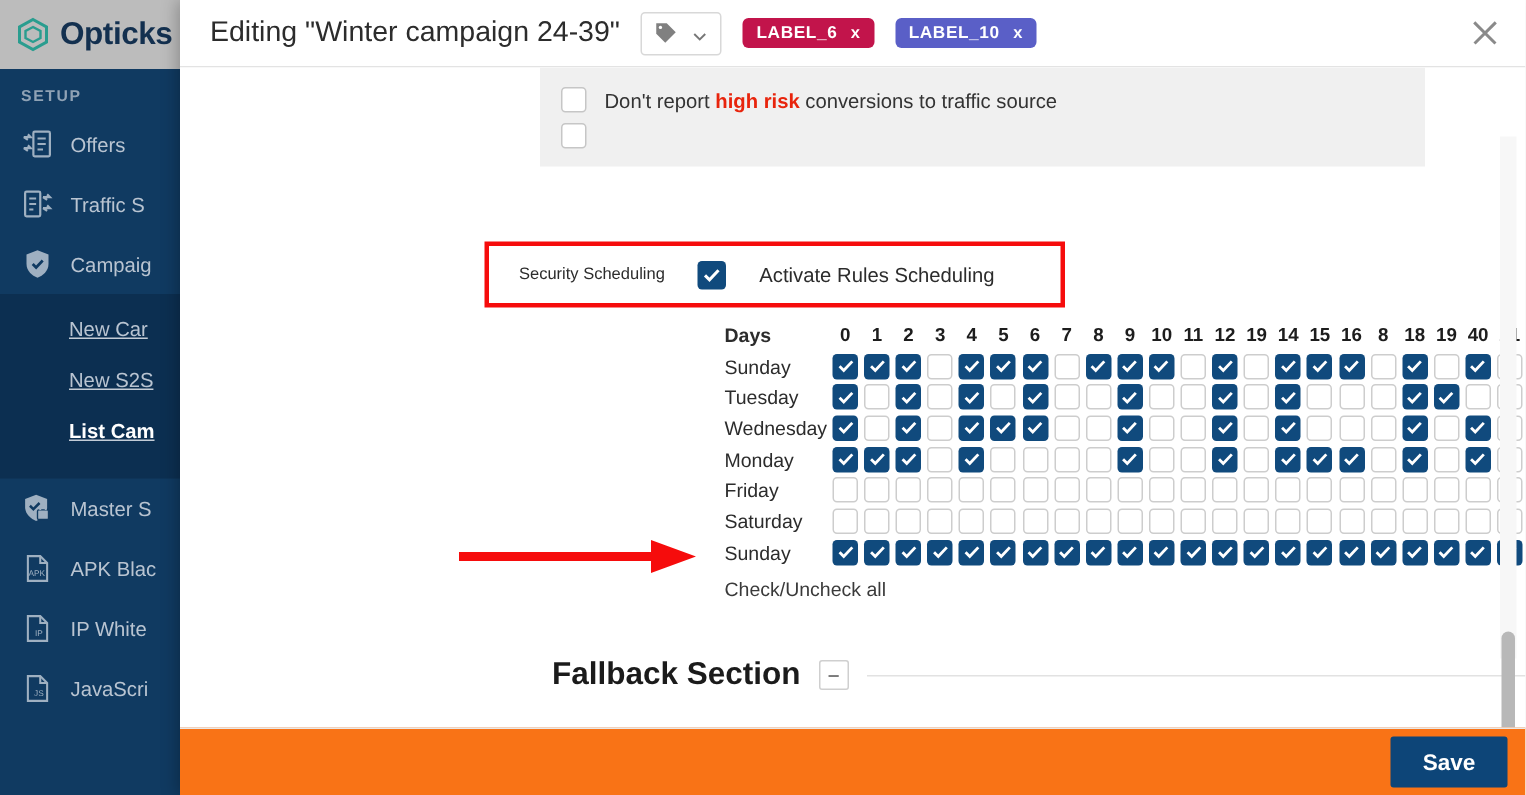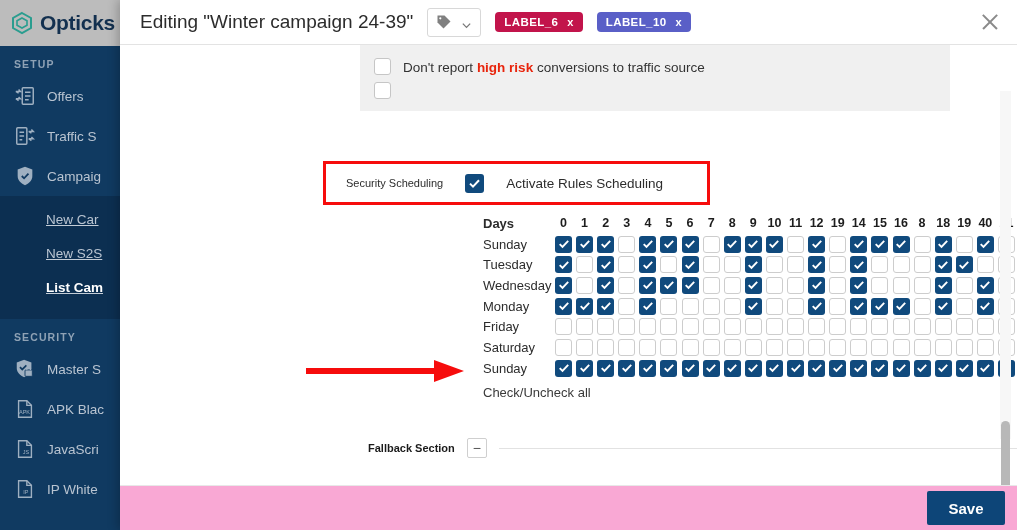--- a/index.html
+++ b/index.html
@@ -142,32 +142,32 @@
   }
 
   
   #arrow { position: absolute; left: 186px; top: 313px; }
 
   
   #fallback-head {
     position: absolute; left: 248px; top: 393px;
     display: flex; align-items: center; gap: 12px; width: 716px;
   }
-  #fallback-title { font-size: 11px; font-weight: bold; color: #1b1b1b; white-space: nowrap; }
+  #fallback-title { font-size: 21px; font-weight: bold; color: #1b1b1b; white-space: nowrap; }
   #collapse-btn {
     width: 20px; height: 20px; border: 1px solid #cfcfcf; background: #fff;
     display: flex; align-items: center; justify-content: center;
     font-size: 14px; color: #555; border-radius: 2px; line-height: 1;
   }
   #fallback-rule { flex: 1; height: 1px; background: #e2e2e2; }
 
   
   #modal-footer {
     position: absolute; left: 0; bottom: 0; width: 897px; height: 45px;
-    border-top: 1px solid #e8e8e8; background: #f9a8d4;
+    border-top: 1px solid #e8e8e8; background: #f97316;
   }
   #save-btn {
     position: absolute; right: 12px; top: 5px;
     width: 78px; height: 34px; background: #0d4578; color: #fff;
     border: none; border-radius: 2px; font-size: 15px; font-weight: bold;
     font-family: "Liberation Sans", sans-serif; cursor: pointer;
   }
 
   
   #scroll-track {
@@ -236,21 +236,20 @@
         <span>New Car</span>
       </div>
       <div class="nav-sub">
         <span>New S2S</span>
       </div>
       <div class="nav-sub active">
         <span>List Cam</span>
       </div>
     </div>
 
-    <div class="nav-section">SECURITY</div>
 
     <div class="nav-item">
       <span class="ic">
         <svg viewBox="0 0 24 24">
             <path d="M11 2 L19 5 V11 C19 16 15 19.5 11 21 C7 19.5 3 16 3 11 V5 Z" fill="#9fb0c1"></path>
             <path d="M6.5 10 L9 12.5 L13.5 8" fill="none" stroke="#103a61" stroke-width="1.8"></path>
             <rect x="12" y="13" width="8" height="7" rx="1" fill="#9fb0c1" stroke="#103a61" stroke-width="1"></rect>
             <path d="M14 13v-1.5a2 2 0 0 1 4 0V13" fill="none" stroke="#9fb0c1" stroke-width="1.4"></path>
           </svg>
       </span>
@@ -266,35 +265,35 @@
           </svg>
       </span>
       <span>APK Blac</span>
     </div>
 
     <div class="nav-item">
       <span class="ic">
         <svg viewBox="0 0 24 24" fill="none" stroke="#9fb0c1" stroke-width="1.5">
             <path d="M5 3h9l5 5v13H5z"></path>
             <path d="M14 3v5h5"></path>
-            <text x="13" y="17.5" font-size="6" fill="#9fb0c1" stroke="none" text-anchor="middle" font-family="Liberation Sans">JS</text>
+            <text x="13" y="17.5" font-size="6" fill="#9fb0c1" stroke="none" text-anchor="middle" font-family="Liberation Sans">IP</text>
           </svg>
       </span>
-      <span>JavaScri</span>
+      <span>IP White</span>
     </div>
 
     <div class="nav-item">
       <span class="ic">
         <svg viewBox="0 0 24 24" fill="none" stroke="#9fb0c1" stroke-width="1.5">
             <path d="M5 3h9l5 5v13H5z"></path>
             <path d="M14 3v5h5"></path>
-            <text x="13" y="17.5" font-size="6" fill="#9fb0c1" stroke="none" text-anchor="middle" font-family="Liberation Sans">IP</text>
+            <text x="13" y="17.5" font-size="6" fill="#9fb0c1" stroke="none" text-anchor="middle" font-family="Liberation Sans">JS</text>
           </svg>
       </span>
-      <span>IP White</span>
+      <span>JavaScri</span>
     </div>
   </div>
 
   <div id="modal">
 
     <div id="modal-header">
       <span id="modal-title">Editing "Winter campaign 24-39"</span>
 
       <div id="tag-select">
         <span class="tag-glyph">

